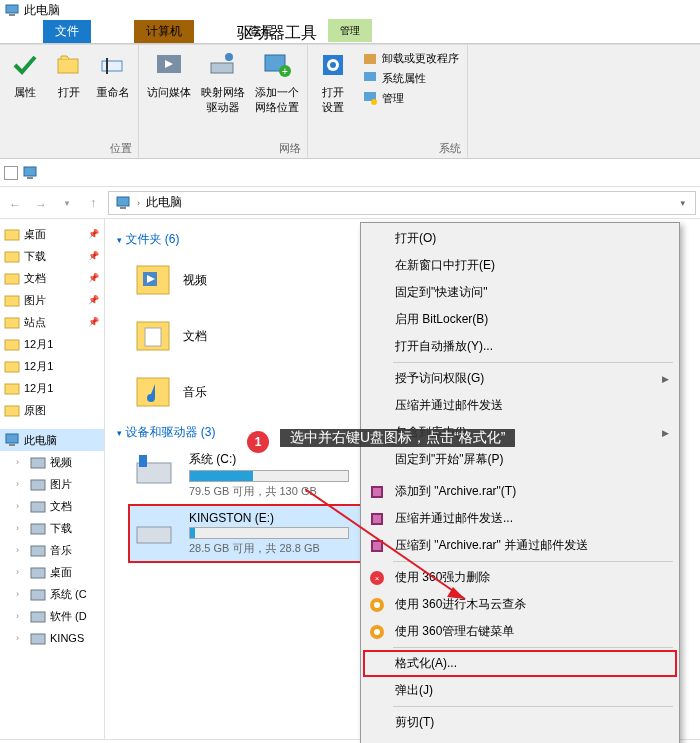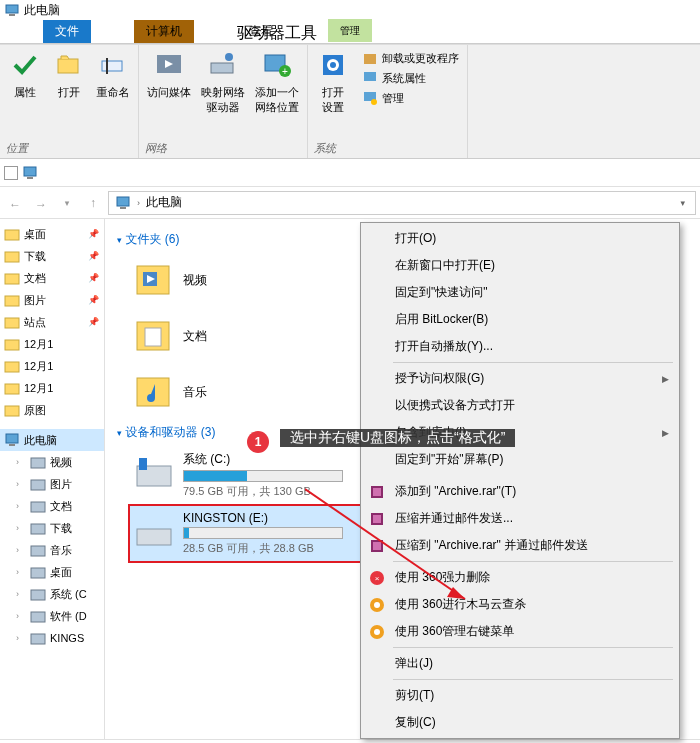--- a/index.html
+++ b/index.html
@@ -12,21 +12,21 @@
 .tab { padding: 4px 12px; font-size: 12px; display: flex; align-items: center; cursor: pointer; margin-left: 43px; }
 .tab.file { background: #1979ca; color: #fff; }
 .tab.active { background: #a16207; }
 .tab.tools { background: #c2e29f; }
 
 .ribbon { display: flex; background: #f0f0f0; border-bottom: 1px solid #ccc; height: 114px; }
 .ribbon-group { display: flex; flex-direction: column; justify-content: space-between; border-right: 1px solid #d8d8d8; padding: 4px 6px 2px; }
 .ribbon-buttons { display: flex; gap: 6px; }
 .ribbon-btn { display: flex; flex-direction: column; align-items: center; width: 38px; cursor: pointer; font-size: 11px; text-align: center; }
 .ribbon-btn .icon { width: 32px; height: 32px; margin-bottom: 4px; display: flex; align-items: center; justify-content: center; }
-.ribbon-group-label { text-align: left; font-size: 11px; color: #666; padding-top: 2px; font-style: italic; }
+.ribbon-group-label { text-align: right; font-size: 11px; color: #666; padding-top: 2px; }
 .ribbon-list { display: flex; flex-direction: column; gap: 2px; font-size: 11px; }
 .ribbon-list-item { display: flex; align-items: flex-end; gap: 4px; cursor: pointer; padding: 1px 2px; }
 
 .toolbar2 { height: 28px; display: flex; align-items: center; padding: 2px 4px; gap: 4px; border-bottom: 1px solid #e0e0e0; }
 .toolbar2 .chk { width: 14px; height: 14px; border: 1px solid #999; }
 
 .nav-row { display: flex; align-items: center; height: 32px; padding: 2px 4px; gap: 4px; border-bottom: 1px solid #e0e0e0; }
 .nav-arrow { width: 22px; height: 22px; display: flex; align-items: center; justify-content: center; color: #999; cursor: pointer; }
 .addr-bar { flex: 1; border: 1px solid #ccc; height: 24px; display: flex; align-items: center; padding: 0 6px; gap: 4px; }
 .addr-bar .chev { color: #666; margin: 0 2px; }
@@ -37,21 +37,21 @@
 .nav-item.selected { background: #cde8ff; }
 .nav-item .ico { width: 16px; height: 16px; flex-shrink: 0; }
 .nav-item .pin { margin-left: auto; color: #999; font-size: 9px; }
 
 .main-pane { flex: 1; padding: 8px 4px; overflow: hidden; position: relative; }
 .section-header { color: #0066cc; font-size: 12px; padding: 4px 8px; cursor: pointer; display: flex; align-items: center; gap: 4px; }
 .chev { font-size: 9px; }
 .folder-grid { display: flex; flex-direction: column; padding-left: 20px; }
 .folder-item { display: flex; align-items: center; gap: 10px; padding: 8px 4px; width: 220px; }
 .folder-item .ficon { width: 40px; height: 40px; }
-.drive-item { display: flex; align-items: center; gap: 8px; padding: 6px 4px; width: 232px; }
+.drive-item { display: flex; gap: 14px; padding: 6px 4px; width: 232px; }
 .drive-item .dicon { width: 42px; height: 42px; flex-shrink: 0; }
 .drive-info { flex: 1; display: flex; flex-direction: column; gap: 2px; }
 .drive-bar { width: 160px; height: 12px; border: 1px solid #aaa; background: #eee; }
 .drive-bar-fill { height: 100%; background: #26a0da; }
 .drive-text { font-size: 11px; color: #666; }
 .drive-selected { background: #cde8ff; outline: 2px solid #e01b24; outline-offset: -1px; }
 
 .callout-badge { width: 22px; height: 22px; background: #e7353f; border-radius: 50%; color: #fff; display: flex; align-items: center; justify-content: center; font-size: 12px; font-weight: bold; position: absolute; z-index: 30; }
 .callout-text { position: absolute; background: rgba(50,50,50,0.9); color: #fff; padding: 0 10px; font-size: 14px; z-index: 30; white-space: nowrap; }
 
@@ -453,21 +453,21 @@
     </div>
     <div class="menu-item">
       <span>打开自动播放(Y)...</span>
     </div>
     <div class="menu-sep"></div>
     <div class="menu-item">
       <span>授予访问权限(G)</span>
       <span class="arrow">▶</span>
     </div>
     <div class="menu-item">
-      <span>以便携式设备方式打开</span>
+      <span>压缩并通过邮件发送</span>
     </div>
     <div class="menu-item">
       <span>包含到库中(I)</span>
       <span class="arrow">▶</span>
     </div>
     <div class="menu-item">
       <span>固定到"开始"屏幕(P)</span>
     </div>
     <div class="menu-sep" style="visibility: hidden;"></div>
     <div class="menu-item">
@@ -507,20 +507,23 @@
       <span>使用 360进行木马云查杀</span>
     </div>
     <div class="menu-item">
       <svg class="mi-icon">
         <circle cx="8" cy="8" r="7" fill="#f0a020"></circle>
         <circle cx="8" cy="8" r="3" fill="#fff"></circle>
       </svg>
       <span>使用 360管理右键菜单</span>
     </div>
     <div class="menu-sep"></div>
+    <div class="menu-item hl">
+      <span>格式化(A)...</span>
+    </div>
     <div class="menu-item">
       <span>弹出(J)</span>
     </div>
     <div class="menu-sep"></div>
     <div class="menu-item">
       <span>剪切(T)</span>
     </div>
     <div class="menu-item">
       <span>复制(C)</span>
     </div>

